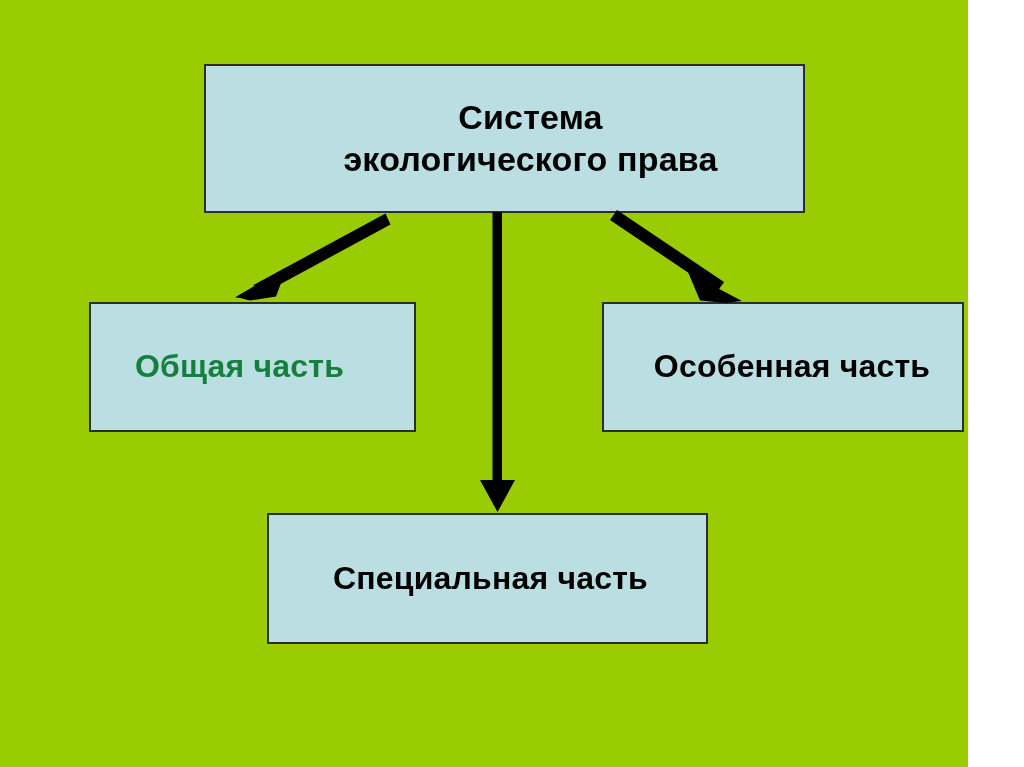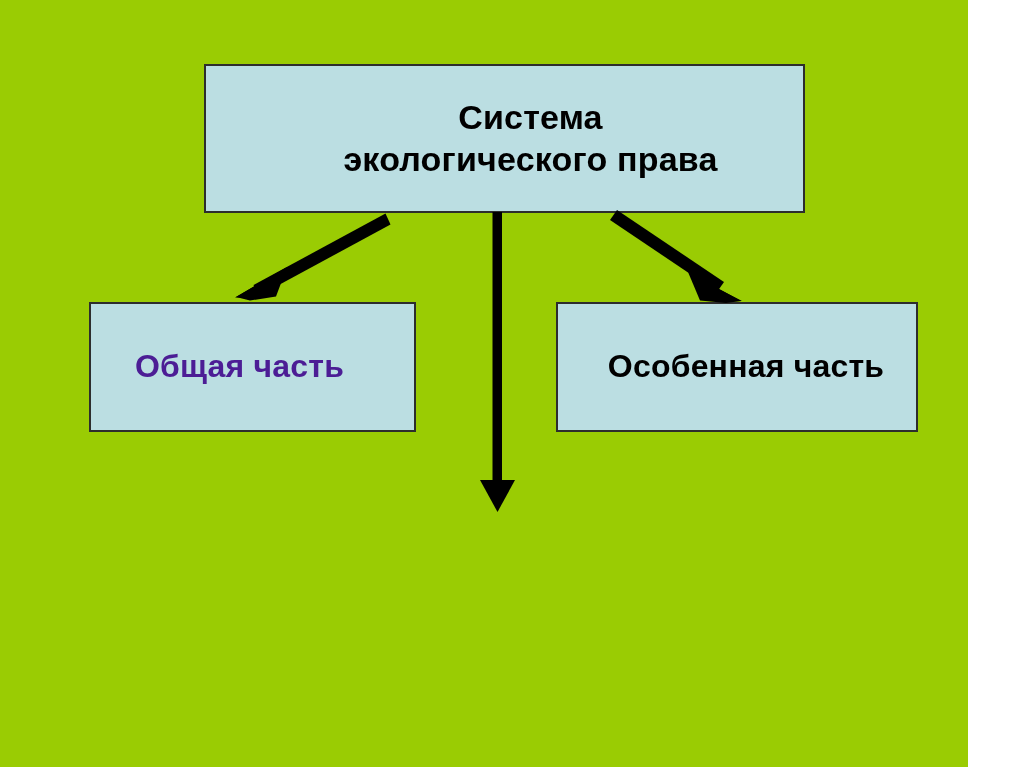--- a/index.html
+++ b/index.html
@@ -55,21 +55,21 @@
     left: 89px;
     top: 302px;
     width: 327px;
     height: 130px;
     font-size: 32px;
   }
   #node-general .node-text {
     padding-right: 26px;
   }
   #node-special {
-    left: 556px;
+    left: 602px;
     top: 302px;
     width: 362px;
     height: 130px;
     font-size: 32px;
   }
   #node-special .node-text {
     padding-left: 18px;
   }
   #node-specialized {
     left: 267px;
@@ -88,28 +88,31 @@
 </head>
 <body>
 
 <div id="slide" style="background: rgb(154, 204, 3);">
 
   <div class="node" id="node-root" style="background: rgb(187, 222, 226); border-color: rgb(45, 45, 45); color: rgb(0, 0, 0);">
     <span class="node-text">Система
 экологического права</span>
   </div>
 
-  <div class="node" id="node-general" style="background: rgb(187, 222, 226); border-color: rgb(45, 45, 45); color: #4c1d95;">
+  <div class="node" id="node-general" style="background: rgb(187, 222, 226); border-color: rgb(45, 45, 45); color: #15803d;">
     <span class="node-text">Общая часть</span>
   </div>
 
   <div class="node" id="node-special" style="background: rgb(187, 222, 226); border-color: rgb(45, 45, 45); color: rgb(0, 0, 0);">
     <span class="node-text">Особенная часть</span>
   </div>
 
+  <div class="node" id="node-specialized" style="background: rgb(187, 222, 226); border-color: rgb(45, 45, 45); color: rgb(0, 0, 0);">
+    <span class="node-text">Специальная часть</span>
+  </div>
 
   <svg class="arrow-layer" viewBox="0 0 1024 767" width="1024" height="767">
 
     <g>
       <polygon points="385.5,213.5 390.5,224.5 258.5,296.0 253.5,285.0" fill="#000000"></polygon>
       <polygon points="235.0,297.5 285.0,268.5 273.0,294.0 276.0,294.5 252.0,297.5" fill="#000000"></polygon>
       <polygon points="236.0,297.0 287.0,267.0 276.0,296.5 250.0,300.5" fill="#000000"></polygon>
     </g>
 
     <g>

